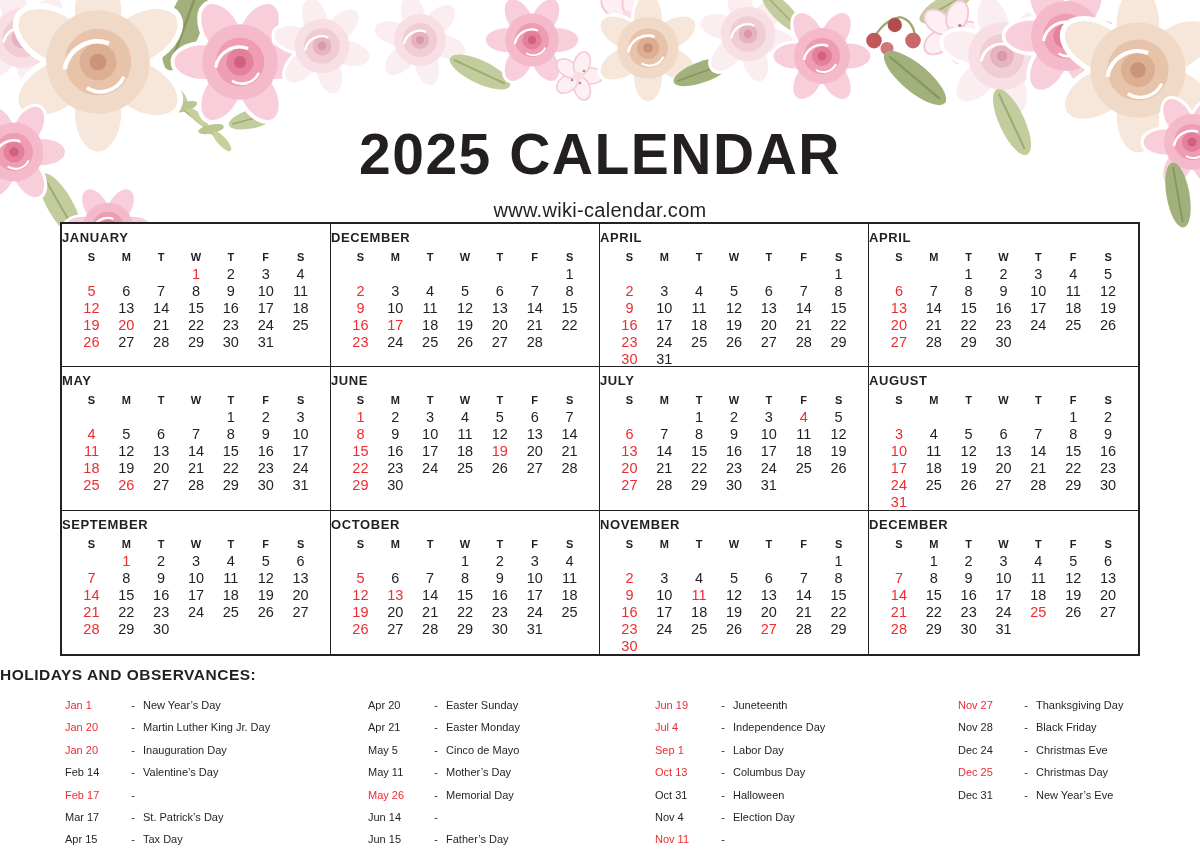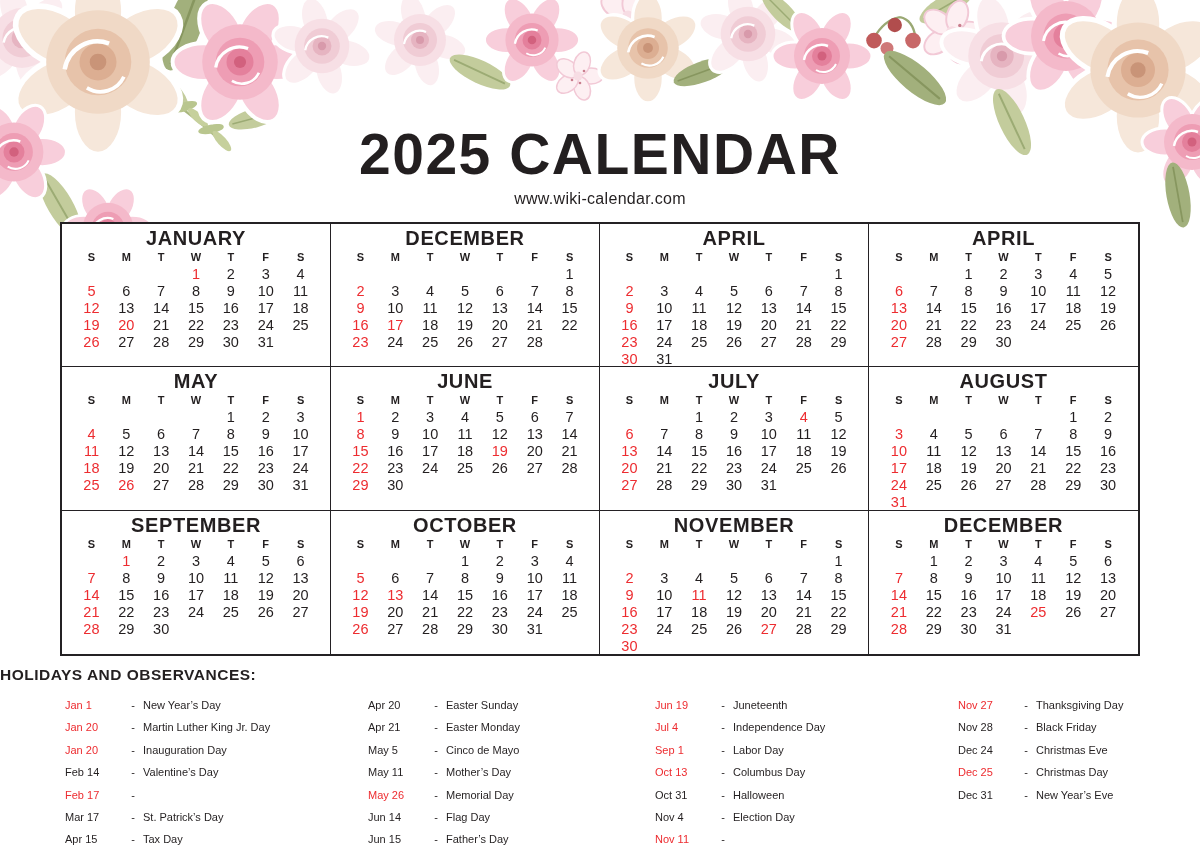--- a/index.html
+++ b/index.html
@@ -4,30 +4,30 @@
 <style>
   html,body{margin:0;padding:0}
   body{
     width:1200px;height:856px;position:relative;overflow:hidden;
     background:#ffffff;color:var(--ink,#231f20);
     font-family:"Liberation Sans",sans-serif;
   }
   .floral{position:absolute;top:0;left:0;pointer-events:none}
   .titlewrap{position:absolute;top:120px;left:0;width:100%;text-align:center}
   .title{font-size:57px;font-weight:700;letter-spacing:1.5px;line-height:1;margin:6px}
-  .subtitle{font-size:16px;margin-top:7px;letter-spacing:.3px}
+  .subtitle{font-size:20px;margin-top:16px;letter-spacing:.3px}
   .grid{
     position:absolute;left:60px;top:222px;width:1080px;height:434px;
     background:#fff;border:2px solid #242124;box-sizing:border-box;
     display:grid;grid-template-columns:repeat(4,1fr);grid-template-rows:repeat(3,1fr);
   }
   .month{box-sizing:border-box;padding-top:5px;border-right:1px solid #242124;border-bottom:1px solid #242124;overflow:hidden}
   .month:nth-child(4n){border-right:none}
   .month:nth-child(n+9){border-bottom:none}
-  .m-title{text-align:center;font-weight:700;font-size:20px;letter-spacing:.6px;height:18px;line-height:18px;margin-bottom:2px}
+  .m-title{font-weight:700;font-size:13px;letter-spacing:.6px;height:18px;line-height:18px;margin-bottom:2px}
   .daygrid{width:244px;margin:0 auto;display:grid;grid-template-columns:repeat(7,1fr)}
   .wd{font-size:11px;font-weight:700;text-align:center;height:17px;line-height:16px}
   .day{font-size:14.5px;text-align:center;height:17px;line-height:16.5px}
   .red{color:var(--red,#ed2c30)}
   .holidays-heading{position:absolute;top:666px;left:0;width:100%;text-align:left;font-weight:700;font-size:15.5px;letter-spacing:.5px}
   .hwrap{position:absolute;left:65px;top:694px;display:flex}
   .hcol{box-sizing:border-box}
   .hcol:nth-child(1){width:303px}
   .hcol:nth-child(2){width:287px}
   .hcol:nth-child(3){width:303px}
@@ -775,21 +775,20 @@
         <div class="hname">Mother’s Day</div>
       </div>
       <div class="hrow">
         <div class="hdate red">May 26</div>
         <div class="hdash">-</div>
         <div class="hname">Memorial Day</div>
       </div>
       <div class="hrow">
         <div class="hdate">Jun 14</div>
         <div class="hdash">-</div>
-        <div class="hname">Flag Day</div>
       </div>
       <div class="hrow">
         <div class="hdate">Jun 15</div>
         <div class="hdash">-</div>
         <div class="hname">Father’s Day</div>
       </div>
     </div>
     <div class="hcol">
       <div class="hrow">
         <div class="hdate red">Jun 19</div>

